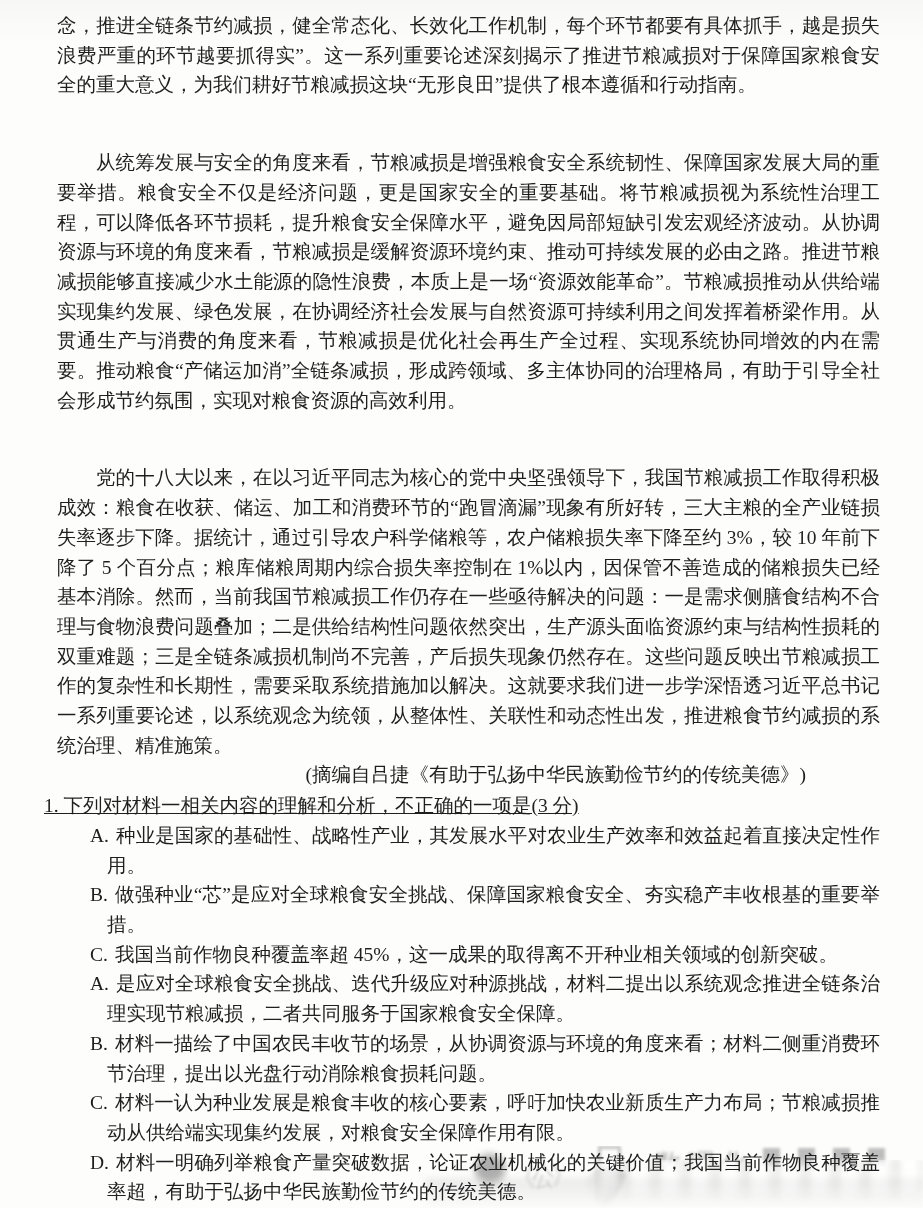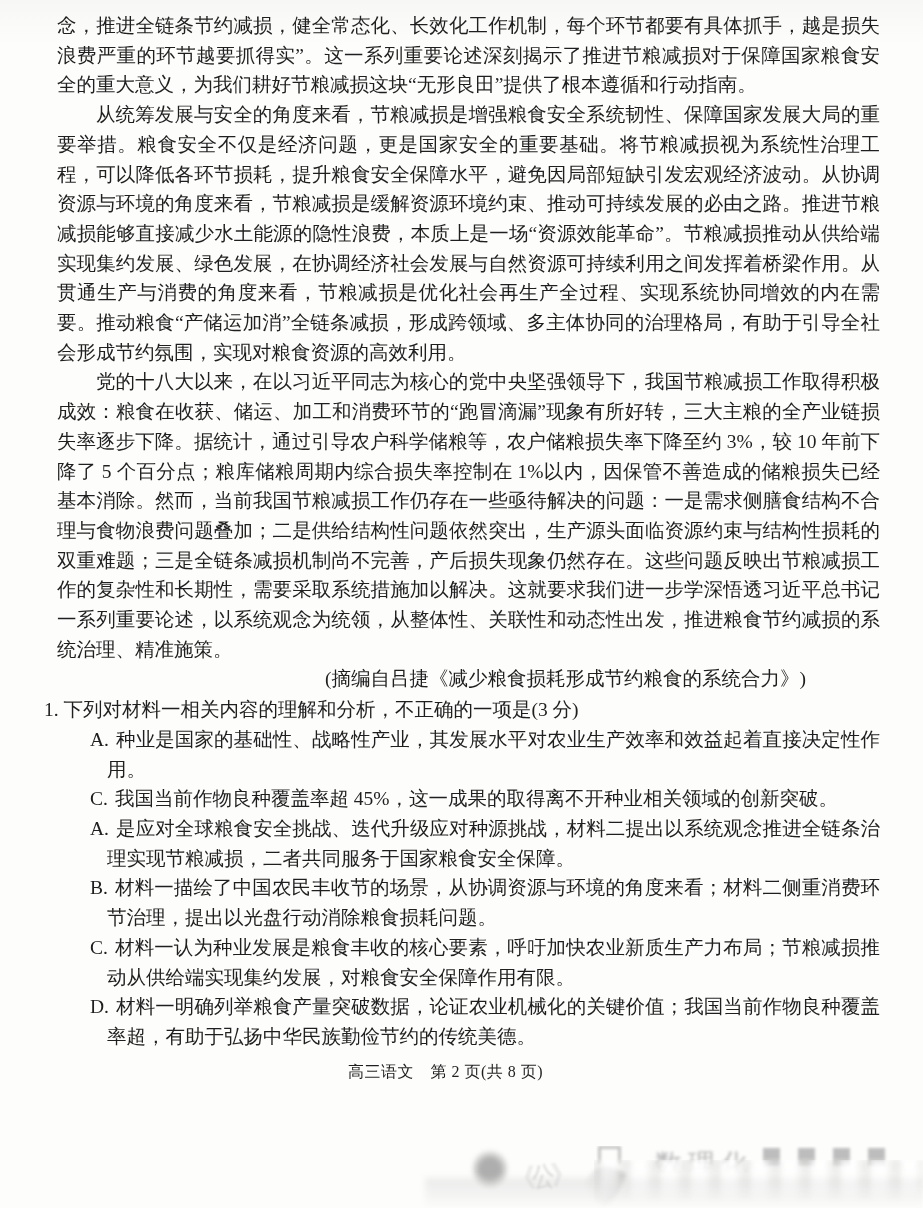--- a/index.html
+++ b/index.html
@@ -11,23 +11,23 @@
     font-family:"Liberation Serif","DejaVu Serif",serif;
     color:#1f1f1f;
   }
   .content {
     position:relative; z-index:1;
     padding:11px 43px 0 57px;
     font-size:19.5px; line-height:29.7px;
     text-align:justify;
   }
   p.para { margin:0; }
-  p.para.indent { text-indent:2em; }
+  p.para.indent { text-indent:2em;margin-top:48px; }
   .attribution { margin:0; text-align:right; padding-right:74px; }
-  .q-stem { margin:1px 0 0 -13px; }
+  .q-stem { margin:1px 0 0 -13px;text-decoration:underline; }
   .option { margin:0 0 0 33px; padding-left:17px; text-indent:-17px; }
   .opt-label { margin-right:7px; }
   .footer {
     position:relative; z-index:1;
     margin-top:5px; padding-right:46px;
     text-align:center; font-size:16px; letter-spacing:0.5px;
   }
   
   .artifact { position:absolute; z-index:0; pointer-events:none; }
   .smudge-blob {
@@ -87,25 +87,28 @@
 <div class="page">
 
   <div class="content">
 
     <p class="para">念，推进全链条节约减损，健全常态化、长效化工作机制，每个环节都要有具体抓手，越是损失浪费严重的环节越要抓得实”。这一系列重要论述深刻揭示了推进节粮减损对于保障国家粮食安全的重大意义，为我们耕好节粮减损这块“无形良田”提供了根本遵循和行动指南。</p>
 
     <p class="para indent">从统筹发展与安全的角度来看，节粮减损是增强粮食安全系统韧性、保障国家发展大局的重要举措。粮食安全不仅是经济问题，更是国家安全的重要基础。将节粮减损视为系统性治理工程，可以降低各环节损耗，提升粮食安全保障水平，避免因局部短缺引发宏观经济波动。从协调资源与环境的角度来看，节粮减损是缓解资源环境约束、推动可持续发展的必由之路。推进节粮减损能够直接减少水土能源的隐性浪费，本质上是一场“资源效能革命”。节粮减损推动从供给端实现集约发展、绿色发展，在协调经济社会发展与自然资源可持续利用之间发挥着桥梁作用。从贯通生产与消费的角度来看，节粮减损是优化社会再生产全过程、实现系统协同增效的内在需要。推动粮食“产储运加消”全链条减损，形成跨领域、多主体协同的治理格局，有助于引导全社会形成节约氛围，实现对粮食资源的高效利用。</p>
 
     <p class="para indent">党的十八大以来，在以习近平同志为核心的党中央坚强领导下，我国节粮减损工作取得积极成效：粮食在收获、储运、加工和消费环节的“跑冒滴漏”现象有所好转，三大主粮的全产业链损失率逐步下降。据统计，通过引导农户科学储粮等，农户储粮损失率下降至约 3%，较 10 年前下降了 5 个百分点；粮库储粮周期内综合损失率控制在 1%以内，因保管不善造成的储粮损失已经基本消除。然而，当前我国节粮减损工作仍存在一些亟待解决的问题：一是需求侧膳食结构不合理与食物浪费问题叠加；二是供给结构性问题依然突出，生产源头面临资源约束与结构性损耗的双重难题；三是全链条减损机制尚不完善，产后损失现象仍然存在。这些问题反映出节粮减损工作的复杂性和长期性，需要采取系统措施加以解决。这就要求我们进一步学深悟透习近平总书记一系列重要论述，以系统观念为统领，从整体性、关联性和动态性出发，推进粮食节约减损的系统治理、精准施策。</p>
 
-    <p class="attribution">(摘编自吕捷《减少粮食损耗形成节约粮食的系统合力》)</p>
+    <p class="attribution">(摘编自吕捷《有助于弘扬中华民族勤俭节约的传统美德》)</p>
 
     <div class="q-stem">1. 下列对材料一相关内容的理解和分析，不正确的一项是(3 分)</div>
     <div class="option">
       <span class="opt-label">A.</span><span>种业是国家的基础性、战略性产业，其发展水平对农业生产效率和效益起着直接决定性作用。</span>
+    </div>
+    <div class="option">
+      <span class="opt-label">B.</span><span>做强种业“芯”是应对全球粮食安全挑战、保障国家粮食安全、夯实稳产丰收根基的重要举措。</span>
     </div>
     <div class="option">
       <span class="opt-label">C.</span><span>我国当前作物良种覆盖率超 45%，这一成果的取得离不开种业相关领域的创新突破。</span>
     </div>
 
     <div class="option">
       <span class="opt-label">A.</span><span>是应对全球粮食安全挑战、迭代升级应对种源挑战，材料二提出以系统观念推进全链条治理实现节粮减损，二者共同服务于国家粮食安全保障。</span>
     </div>
     <div class="option">
       <span class="opt-label">B.</span><span>材料一描绘了中国农民丰收节的场景，从协调资源与环境的角度来看；材料二侧重消费环节治理，提出以光盘行动消除粮食损耗问题。</span>

